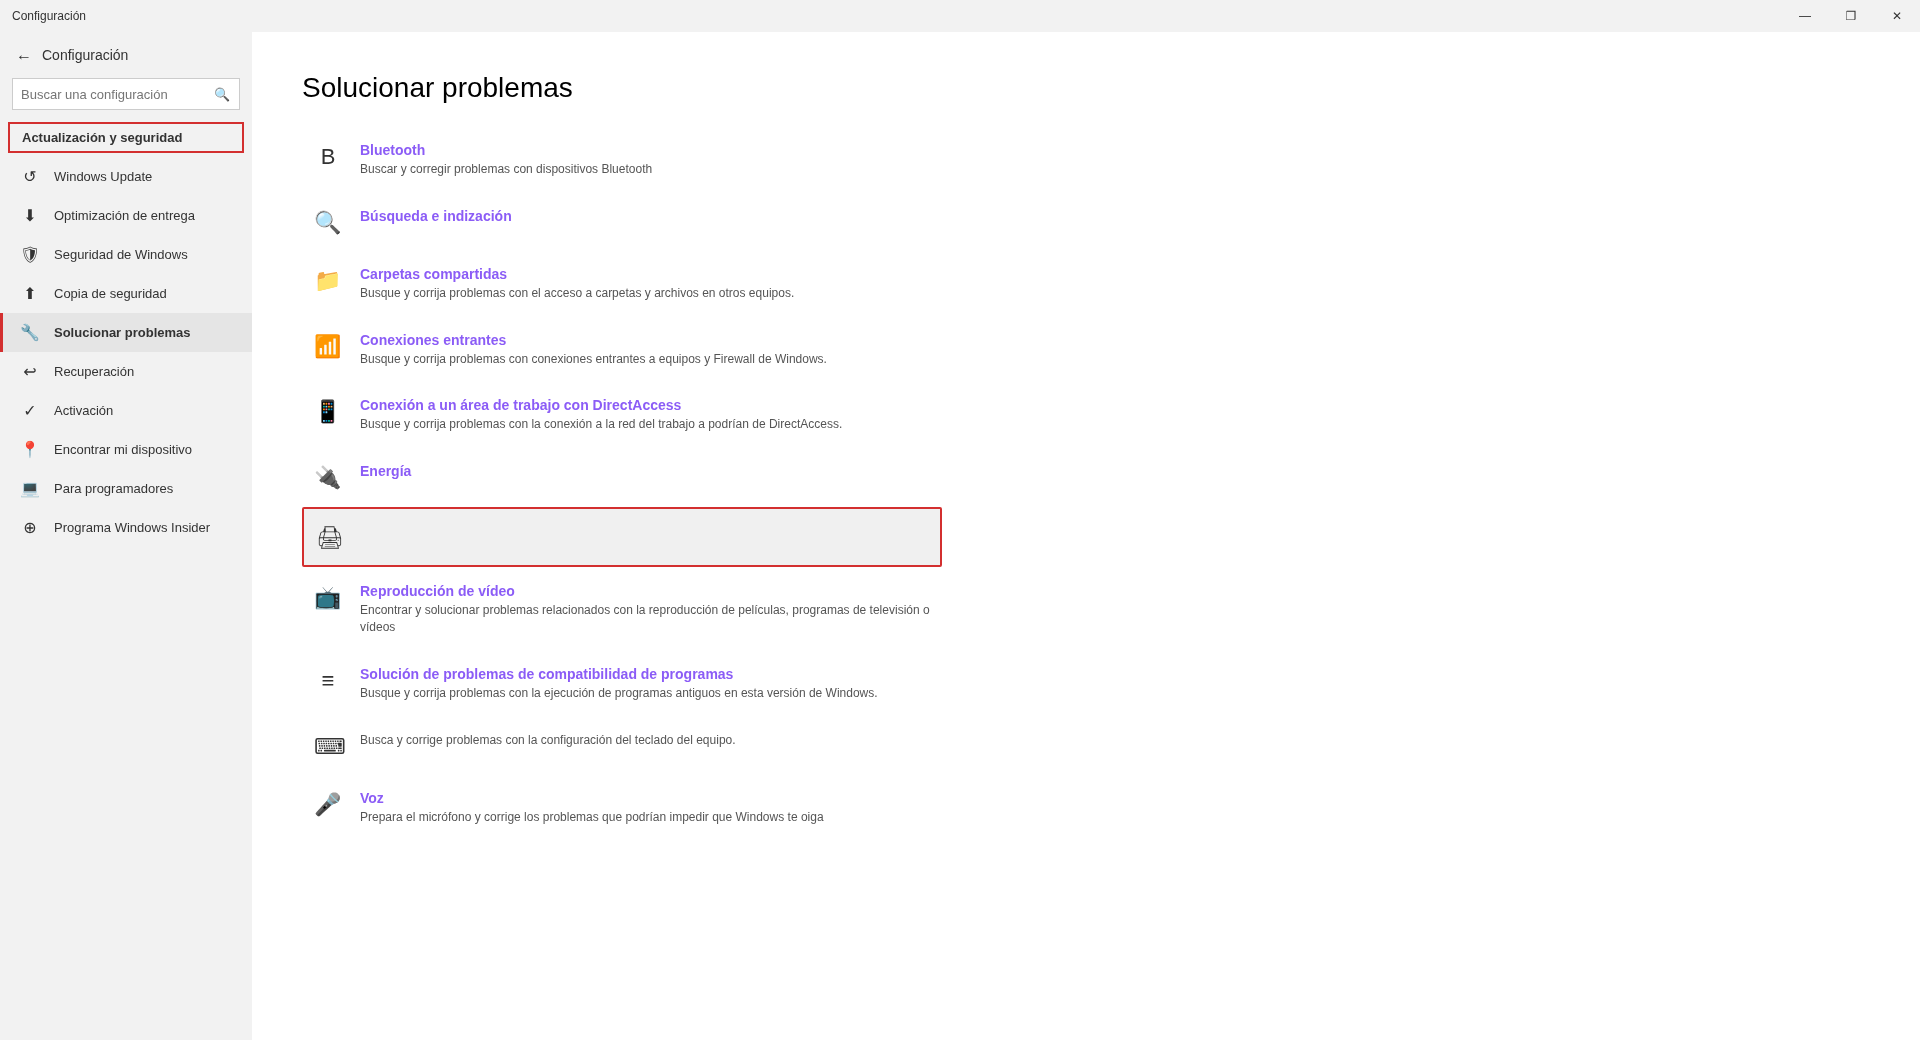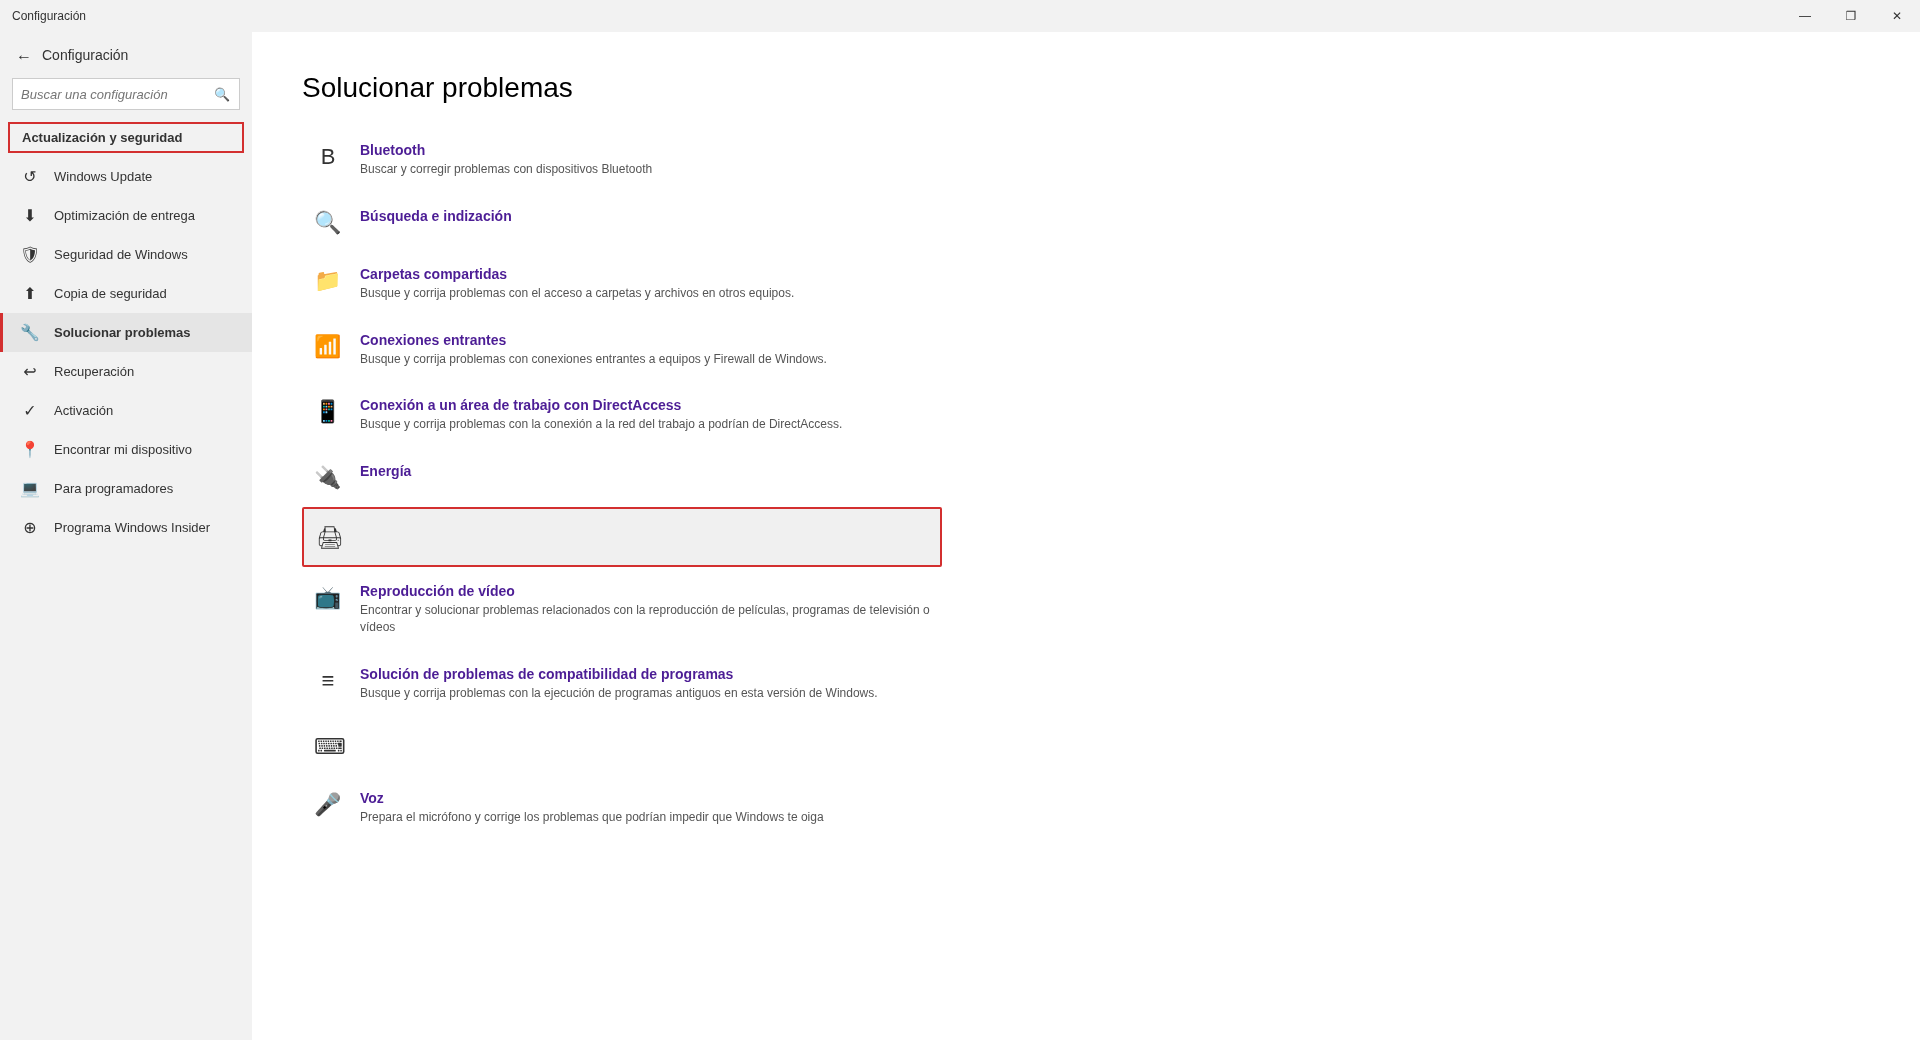--- a/index.html
+++ b/index.html
@@ -84,21 +84,20 @@
       height: 32px;
       padding: 0 8px;
     }
     .sidebar-search input {
       border: none;
       outline: none;
       font-size: 13px;
       flex: 1;
       background: transparent;
       color: #c2410c;
-      font-style: italic;
     }
     .sidebar-search-icon {
       font-size: 13px;
       color: #666;
     }
 
     
     .sidebar-section-active {
       padding: 6px 12px;
       font-size: 13px;
@@ -161,21 +160,21 @@
       flex-shrink: 0;
       margin-top: 2px;
       color: #333;
     }
     .trouble-text {
       flex: 1;
     }
     .trouble-title {
       font-size: 14px;
       font-weight: 600;
-      color: #4c1d95;
+      color: #8b5cf6;
       margin-bottom: 3px;
     }
     .trouble-desc {
       font-size: 12px;
       color: #555;
       line-height: 1.4;
     }
 
     
     .main-content::-webkit-scrollbar { width: 8px; }
@@ -310,20 +309,21 @@
         <div class="trouble-item">
           <div class="trouble-icon">≡</div>
           <div class="trouble-text">
             <div class="trouble-title">Solución de problemas de compatibilidad de programas</div>
             <div class="trouble-desc">Busque y corrija problemas con la ejecución de programas antiguos en esta versión de Windows.</div>
           </div>
         </div>
         <div class="trouble-item">
           <div class="trouble-icon">⌨</div>
           <div class="trouble-text">
+            <div class="trouble-desc">Busca y corrige problemas con la configuración del teclado del equipo.</div>
           </div>
         </div>
         <div class="trouble-item">
           <div class="trouble-icon">🎤</div>
           <div class="trouble-text">
             <div class="trouble-title">Voz</div>
             <div class="trouble-desc">Prepara el micrófono y corrige los problemas que podrían impedir que Windows te oiga</div>
           </div>
         </div>
       </div>

